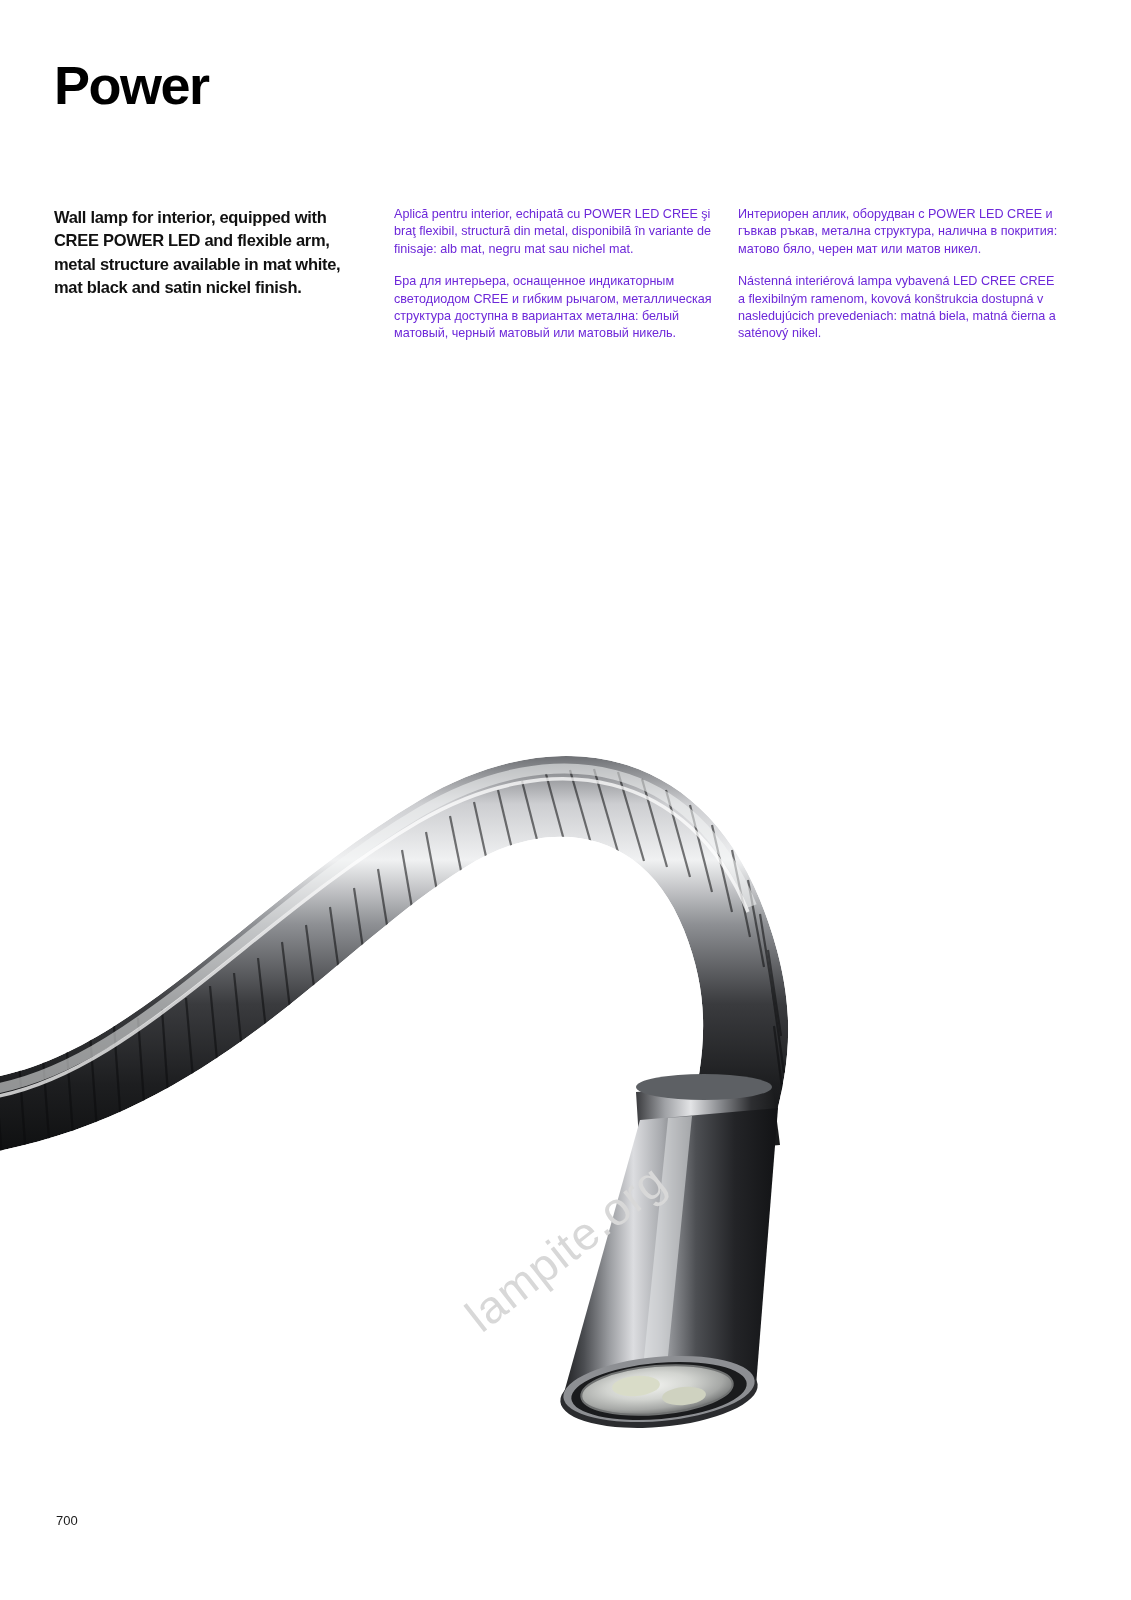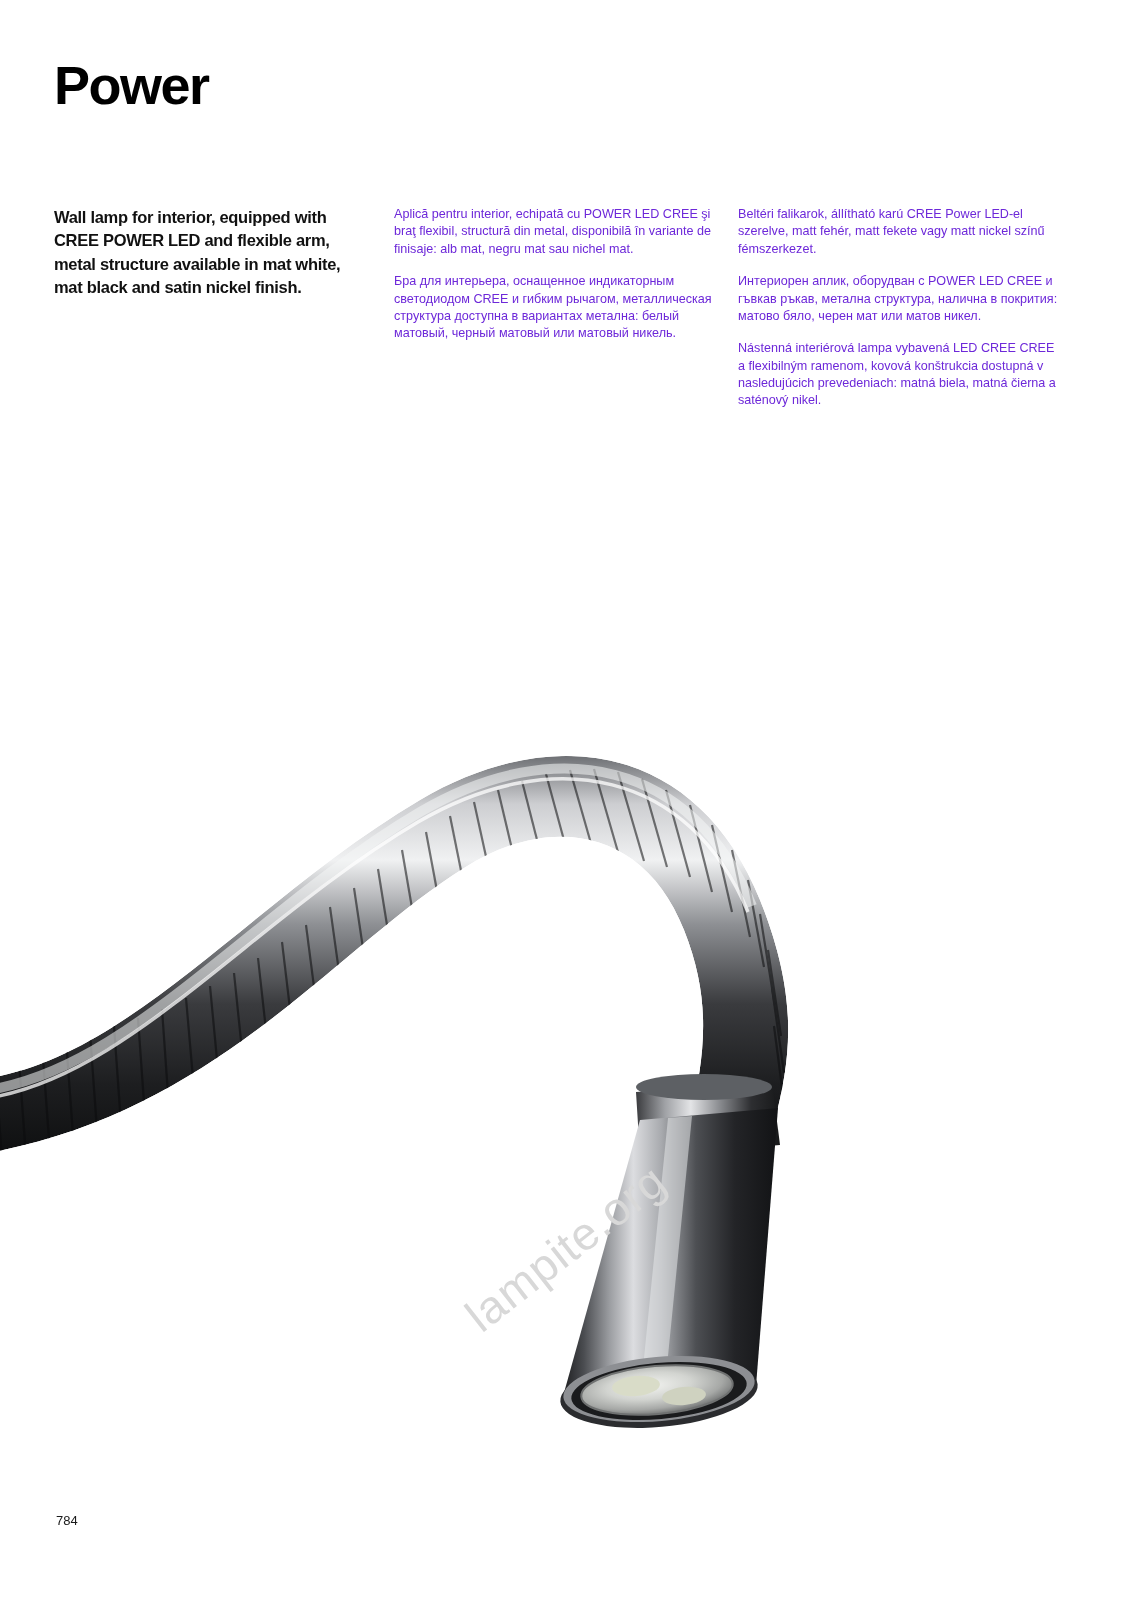--- a/index.html
+++ b/index.html
@@ -100,21 +100,20 @@
   <div class="col col-1">
     <p class="lead">Wall lamp for interior, equipped with CREE POWER LED and flexible arm, metal structure available in mat white, mat black and satin nickel finish.</p>
   </div>
 
   <div class="col col-2">
     <p class="para">Aplică pentru interior, echipată cu POWER LED CREE şi braţ flexibil, structură din metal, disponibilă în variante de finisaje: alb mat, negru mat sau nichel mat.</p>
     <p class="para">Бра для интерьера, оснащенное индикаторным светодиодом CREE и гибким рычагом, металлическая структура доступна в вариантах метална: белый матовый, черный матовый или матовый никель.</p>
   </div>
 
   <div class="col col-3">
-    <p class="para">Beltéri falikarok, állítható karú CREE Power LED-el szerelve, matt fehér, matt fekete vagy matt nickel színű fémszerkezet.</p>
     <p class="para">Интериорен аплик, оборудван с POWER LED CREE и гъвкав ръкав, метална структура, налична в покрития: матово бяло, черен мат или матов никел.</p>
     <p class="para">Nástenná interiérová lampa vybavená LED CREE CREE a flexibilným ramenom, kovová konštrukcia dostupná v nasledujúcich prevedeniach: matná biela, matná čierna a saténový nikel.</p>
   </div>
 
   <div class="photo">
     <svg width="1131" height="870" viewBox="0 0 1131 870" xmlns="http://www.w3.org/2000/svg">
       <defs>
         <linearGradient id="armGrad" x1="0" y1="0" x2="0" y2="1">
           <stop offset="0%" stop-color="#6e7074"></stop>
           <stop offset="12%" stop-color="#cdced1"></stop>
@@ -224,15 +223,15 @@
       <ellipse cx="657" cy="790" rx="76" ry="24" fill="url(#lensGrad)" transform="rotate(-5 657 790)"></ellipse>
 
       <ellipse cx="636" cy="786" rx="24" ry="10" fill="#d9dcc8" transform="rotate(-5 636 786)"></ellipse>
       <ellipse cx="684" cy="796" rx="22" ry="9" fill="#cfd2c0" transform="rotate(-5 684 796)"></ellipse>
       <ellipse cx="657" cy="790" rx="76" ry="24" fill="none" stroke="#6f7171" stroke-width="2" transform="rotate(-5 657 790)"></ellipse>
     </svg>
 
     <div class="watermark">lampite.org</div>
   </div>
 
-  <div class="page-number">784</div>
+  <div class="page-number">700</div>
 
 </div>
 
 </body></html>

